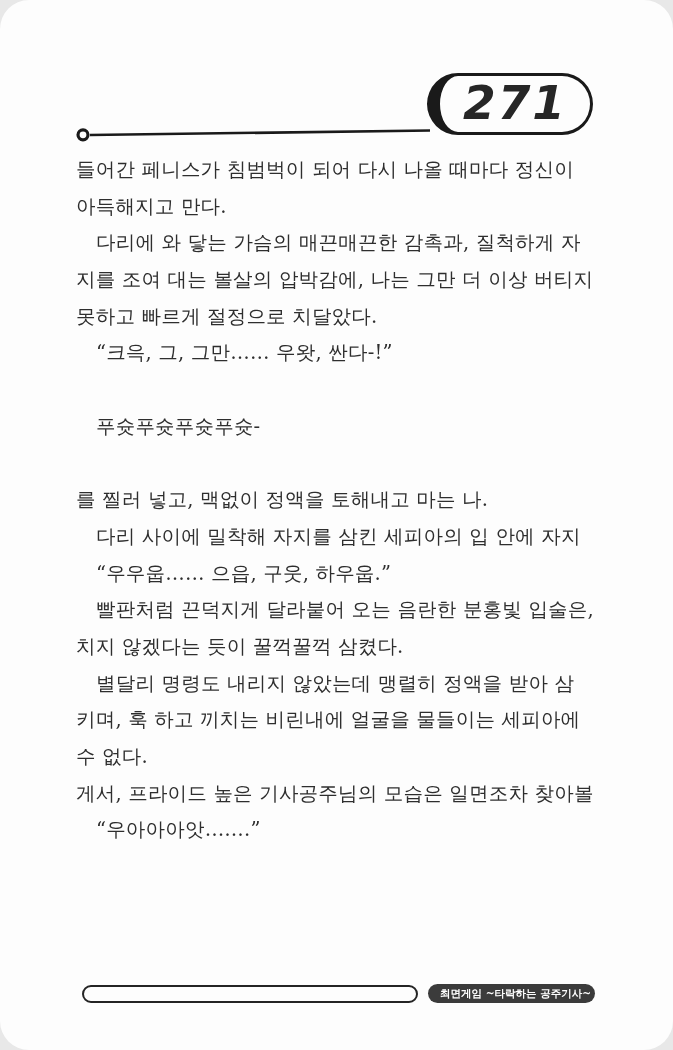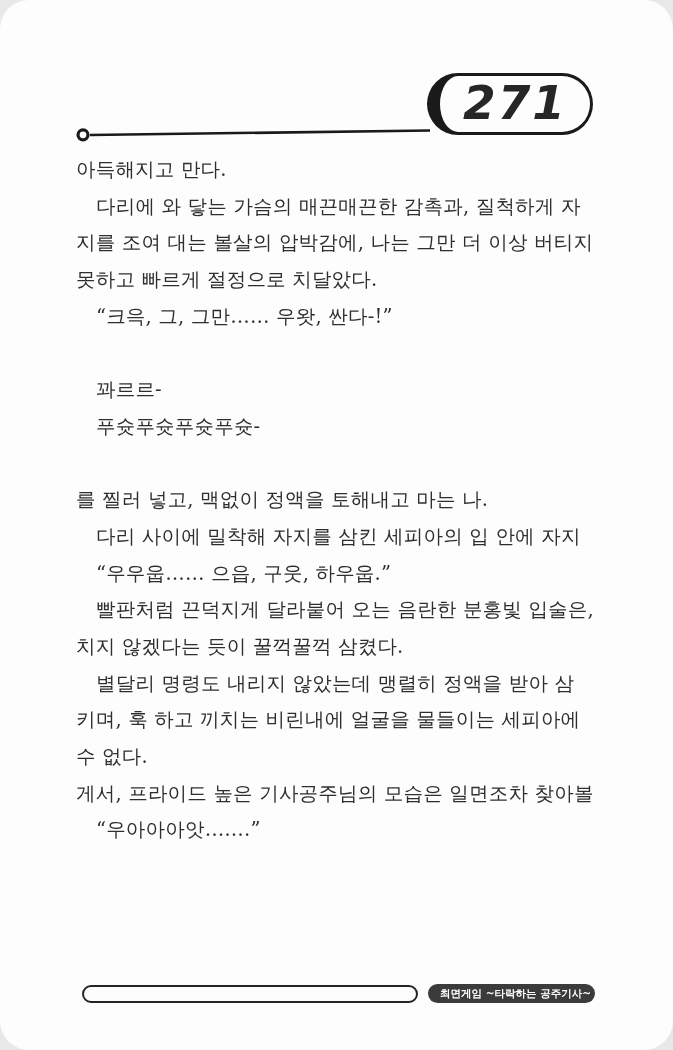--- a/index.html
+++ b/index.html
@@ -104,27 +104,27 @@
   <svg class="header-svg" width="673" height="160" viewBox="0 0 673 160">
     <line x1="90" y1="135" x2="430" y2="130.5" stroke="#1a1a1a" stroke-width="2.6"></line>
     <circle cx="83" cy="134.8" r="5" fill="#fdfdfd" stroke="#1a1a1a" stroke-width="3.2"></circle>
   </svg>
 
   <div class="page-pill">
     <span class="num">271</span>
   </div>
 
   <div class="body-text">
+      <div class="line">들어간 페니스가 침범벅이 되어 다시 나올 때마다 정신이</div>
       <div class="line">아득해지고 만다.</div>
       <div class="line indent">다리에 와 닿는 가슴의 매끈매끈한 감촉과, 질척하게 자</div>
       <div class="line">지를 조여 대는 볼살의 압박감에, 나는 그만 더 이상 버티지</div>
       <div class="line">못하고 빠르게 절정으로 치달았다.</div>
       <div class="line indent">“크윽, 그, 그만…… 우왓, 싼다-!”</div>
       <div class="line"></div>
-      <div class="line indent">꽈르르-</div>
       <div class="line indent">푸슛푸슛푸슛푸슛-</div>
       <div class="line"></div>
       <div class="line">를 찔러 넣고, 맥없이 정액을 토해내고 마는 나.</div>
       <div class="line indent">다리 사이에 밀착해 자지를 삼킨 세피아의 입 안에 자지</div>
       <div class="line indent">“우우웁…… 으읍, 구웃, 하우웁.”</div>
       <div class="line indent">빨판처럼 끈덕지게 달라붙어 오는 음란한 분홍빛 입술은,</div>
       <div class="line">치지 않겠다는 듯이 꿀꺽꿀꺽 삼켰다.</div>
       <div class="line indent">별달리 명령도 내리지 않았는데 맹렬히 정액을 받아 삼</div>
       <div class="line">키며, 훅 하고 끼치는 비린내에 얼굴을 물들이는 세피아에</div>
       <div class="line">수 없다.</div>

